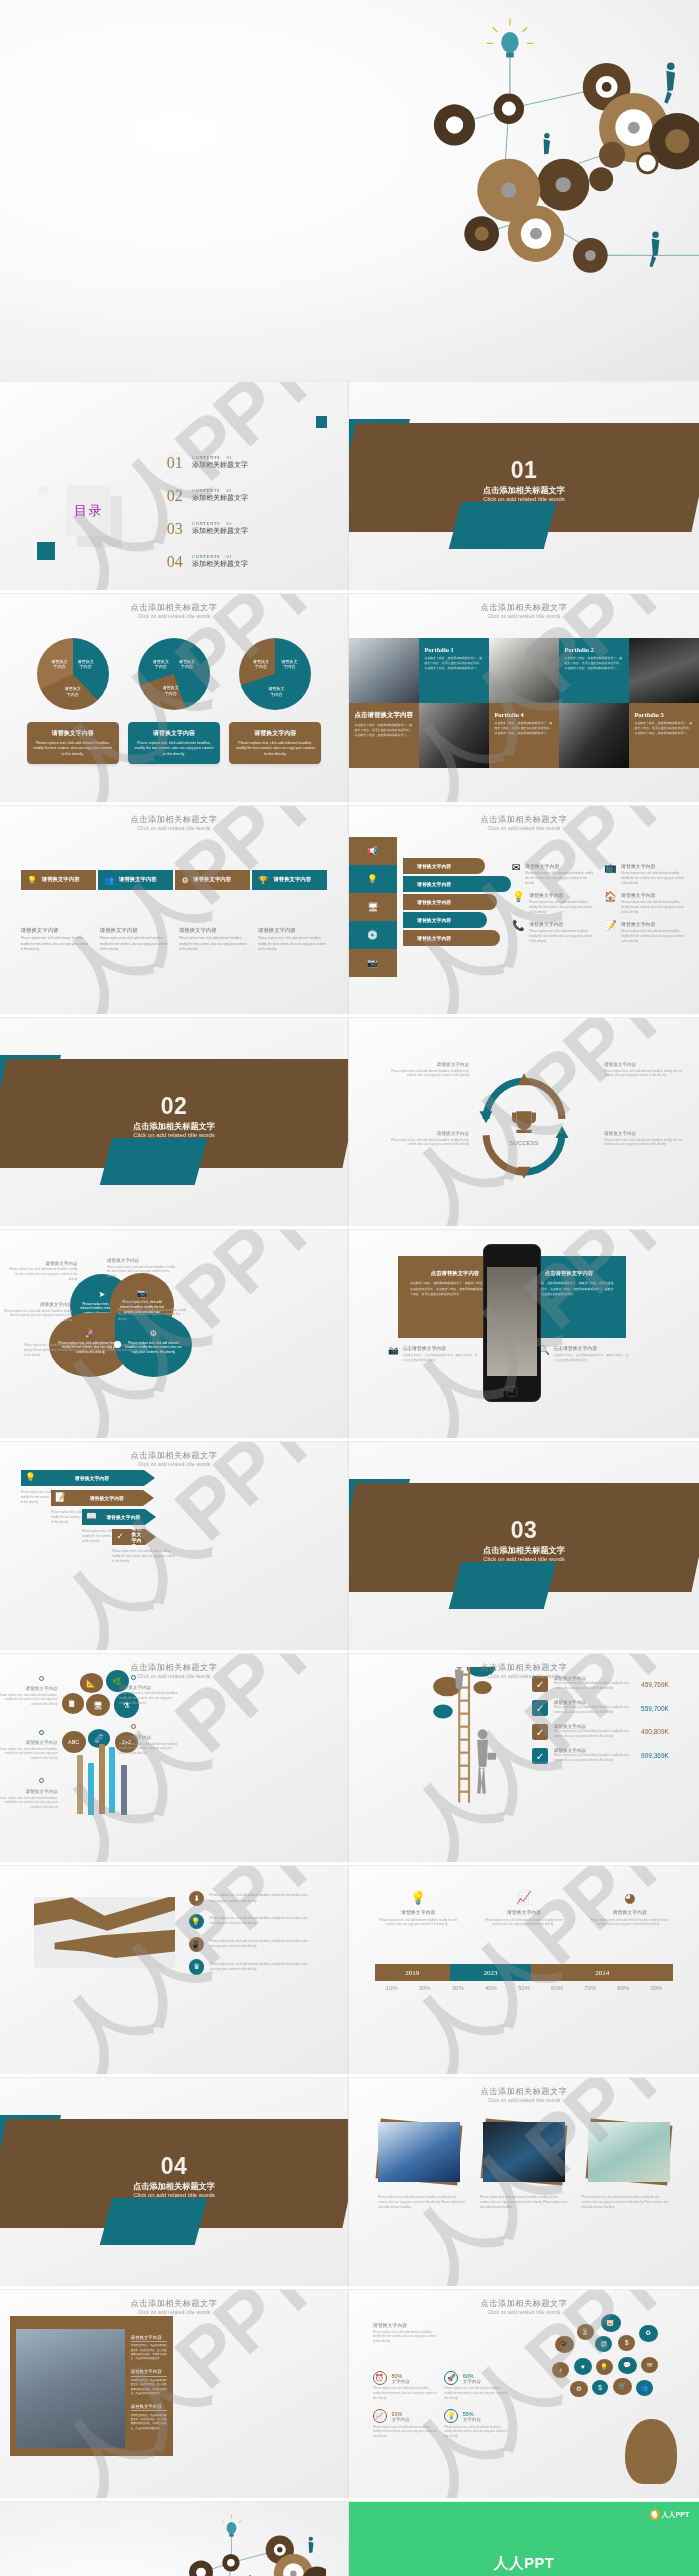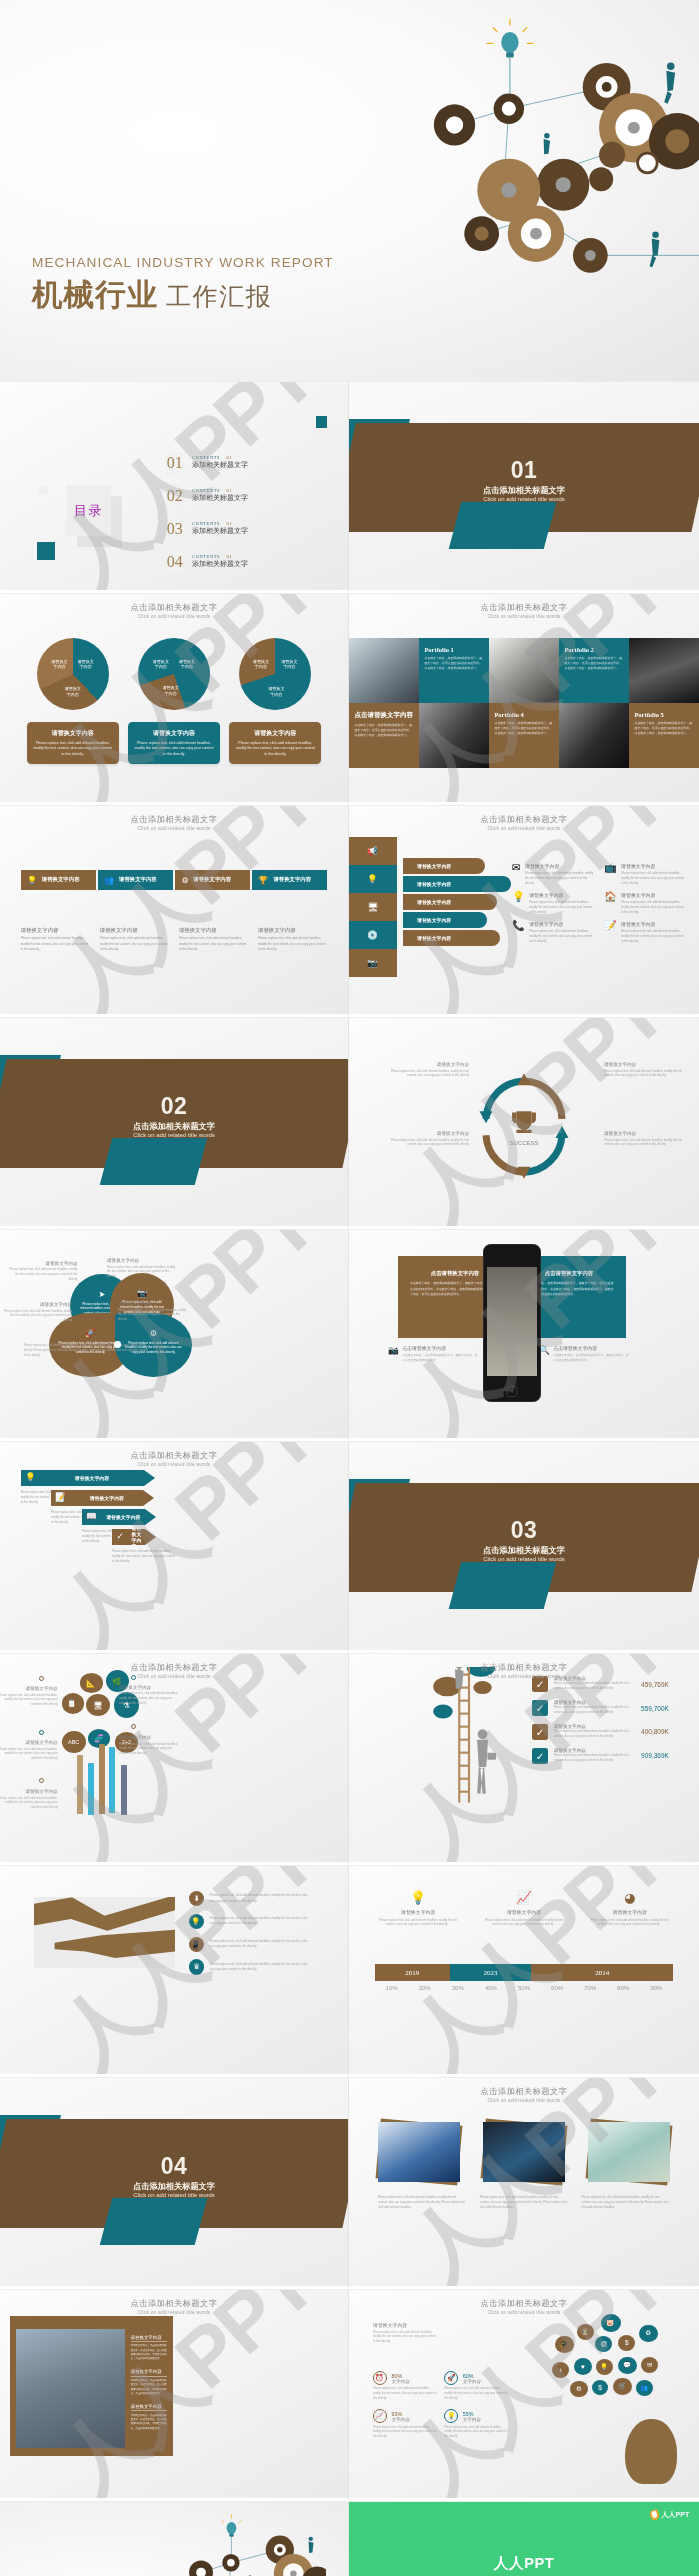--- a/index.html
+++ b/index.html
@@ -321,27 +321,20 @@
       <g fill="#1d6b78">
           <circle cx="320" cy="250" r="5"></circle>
           <path d="M314 256 l12 3 -3 24 -8 1z"></path>
         </g>
       <g fill="#1d6b78">
           <circle cx="520" cy="432" r="6"></circle>
           <path d="M513 439 l14 3 -3 28 -9 1z"></path>
           <path d="M514 470 l-5 20 5 2 7-17z"></path>
         </g>
     </svg>
-    <div class="hero-text">
-      <div class="hero-en">MECHANICAL INDUSTRY WORK REPORT</div>
-      <div class="hero-cn">
-        <span class="b1">机械行业</span>
-        <span class="b2">工作汇报</span>
-      </div>
-    </div>
   </div>
 
   <div class="grid">
 
     <div class="slide">
       <div class="wm">人人PPT</div>
       <div class="toc-sq-t"></div>
       <div class="toc-sq-b"></div>
       <div class="toc-sq-r1"></div>
       <div class="toc-sq-r2"></div>

